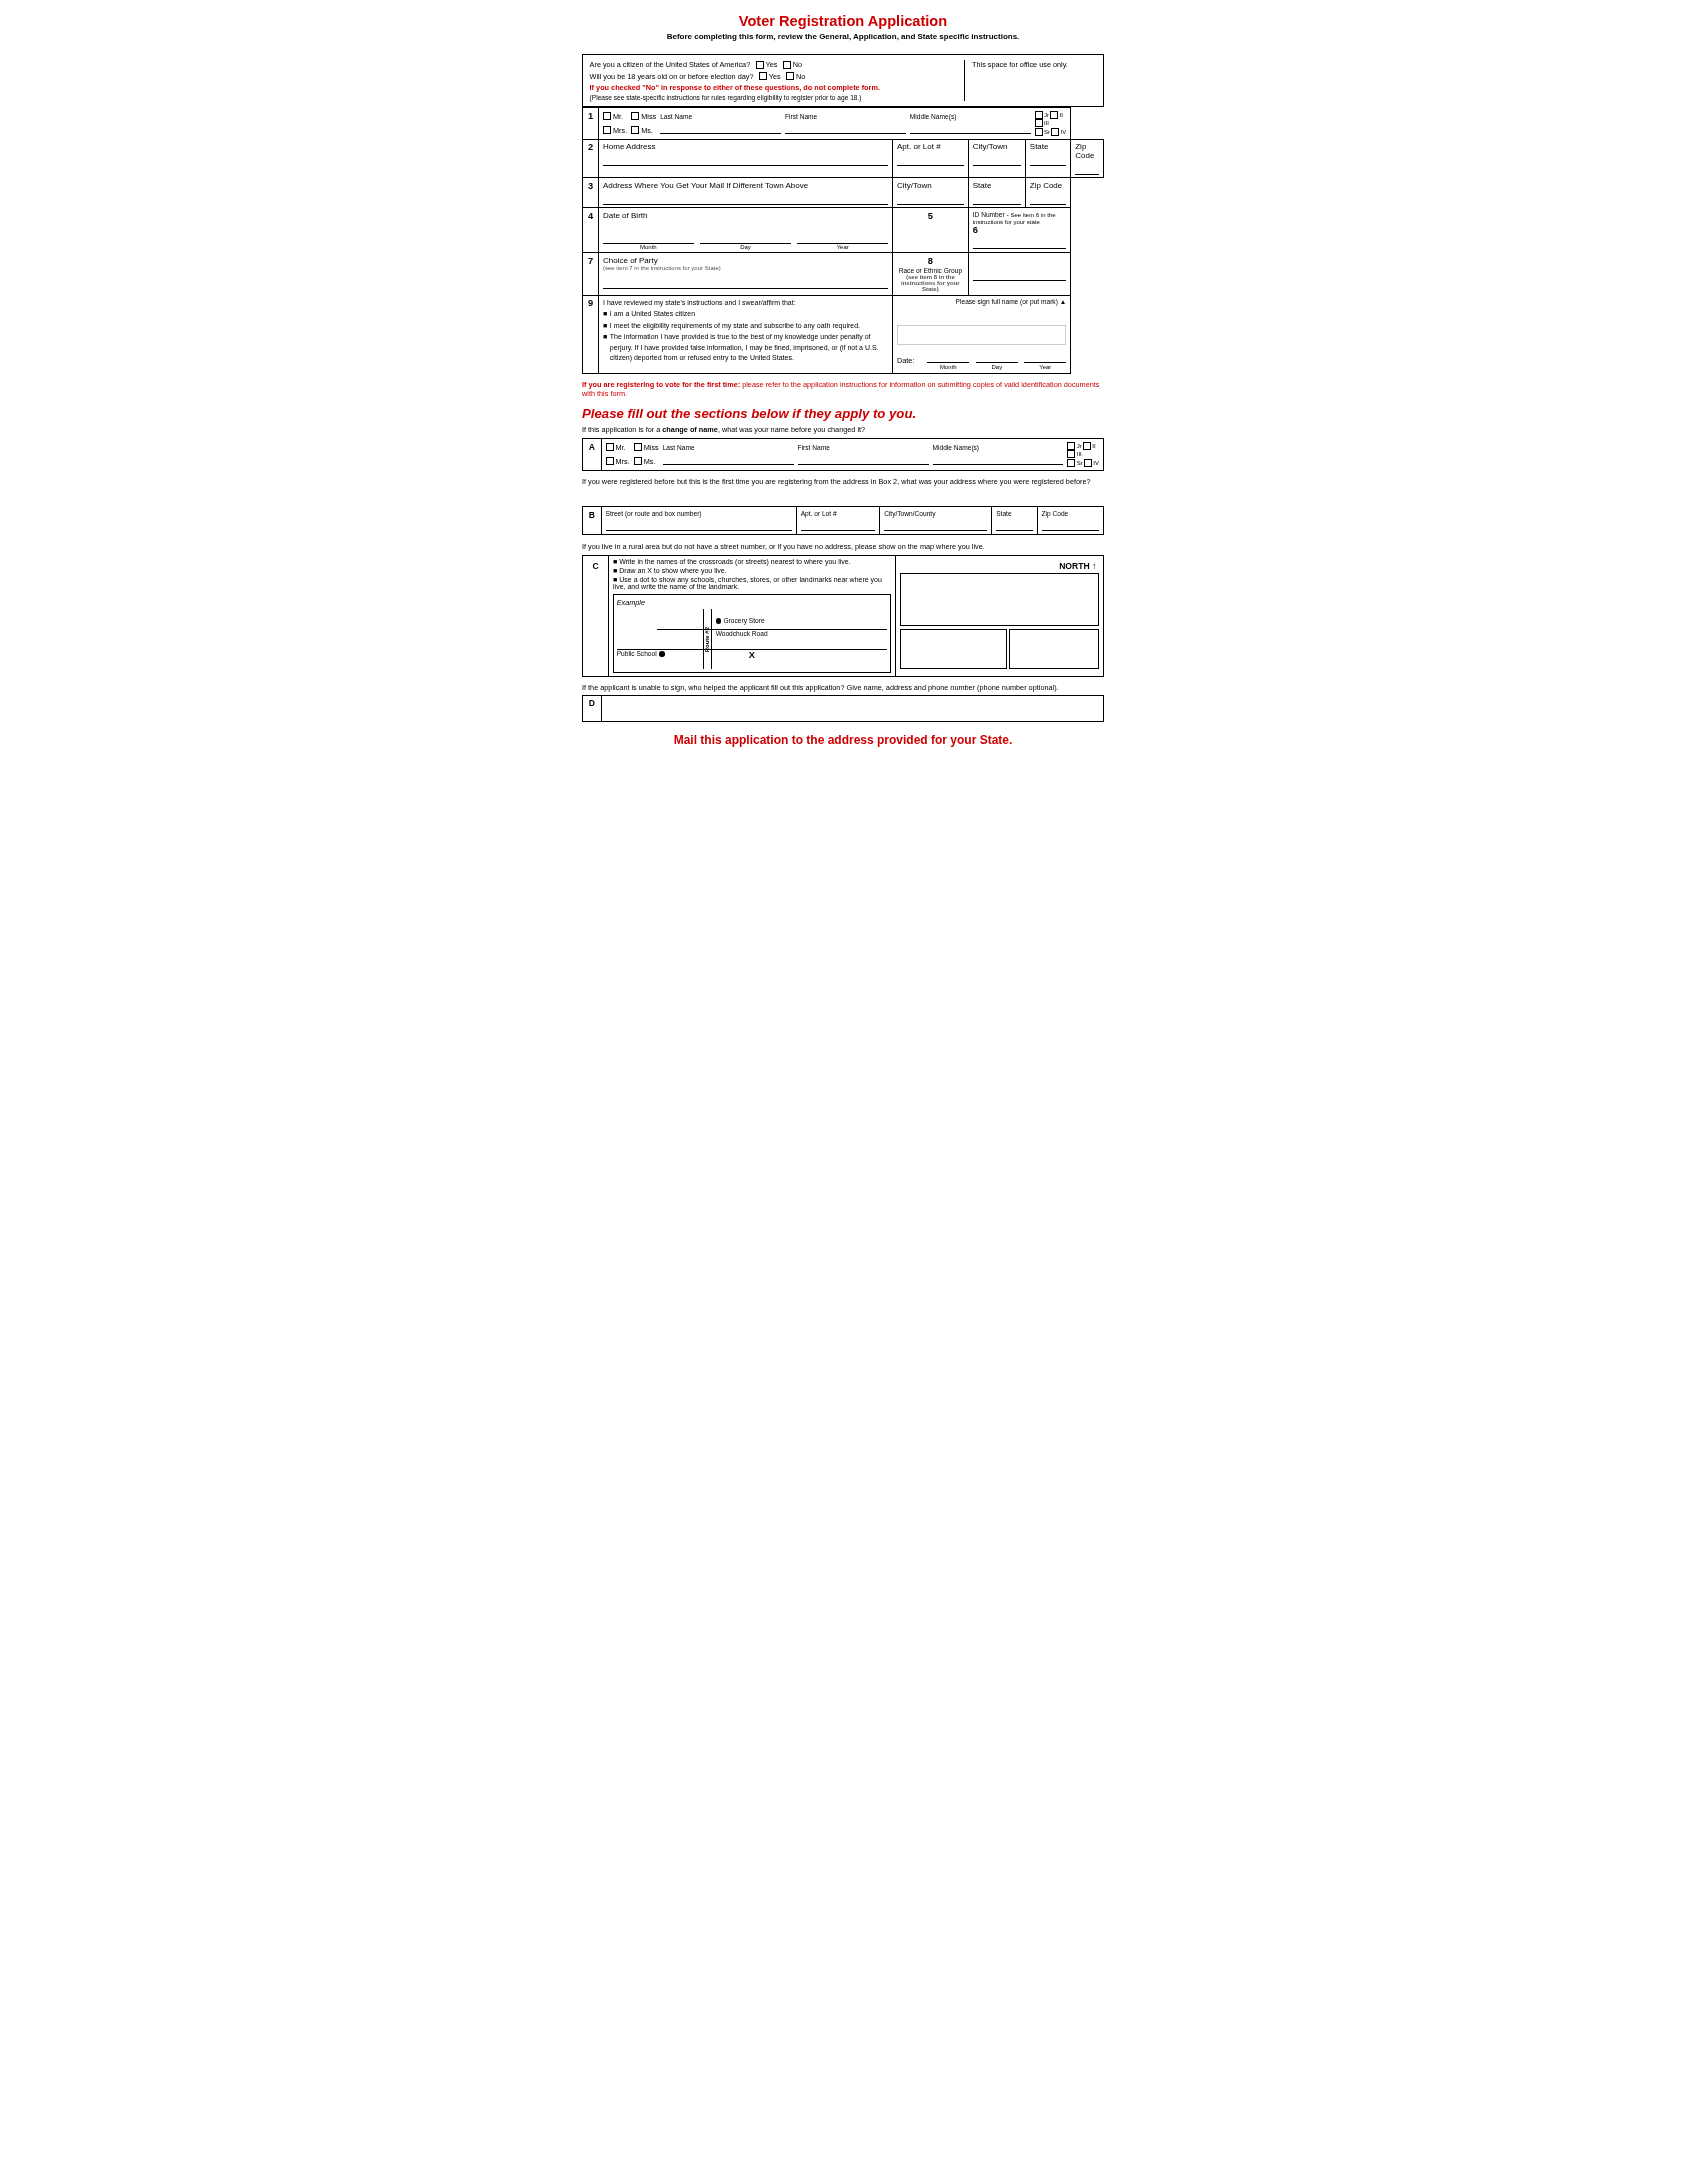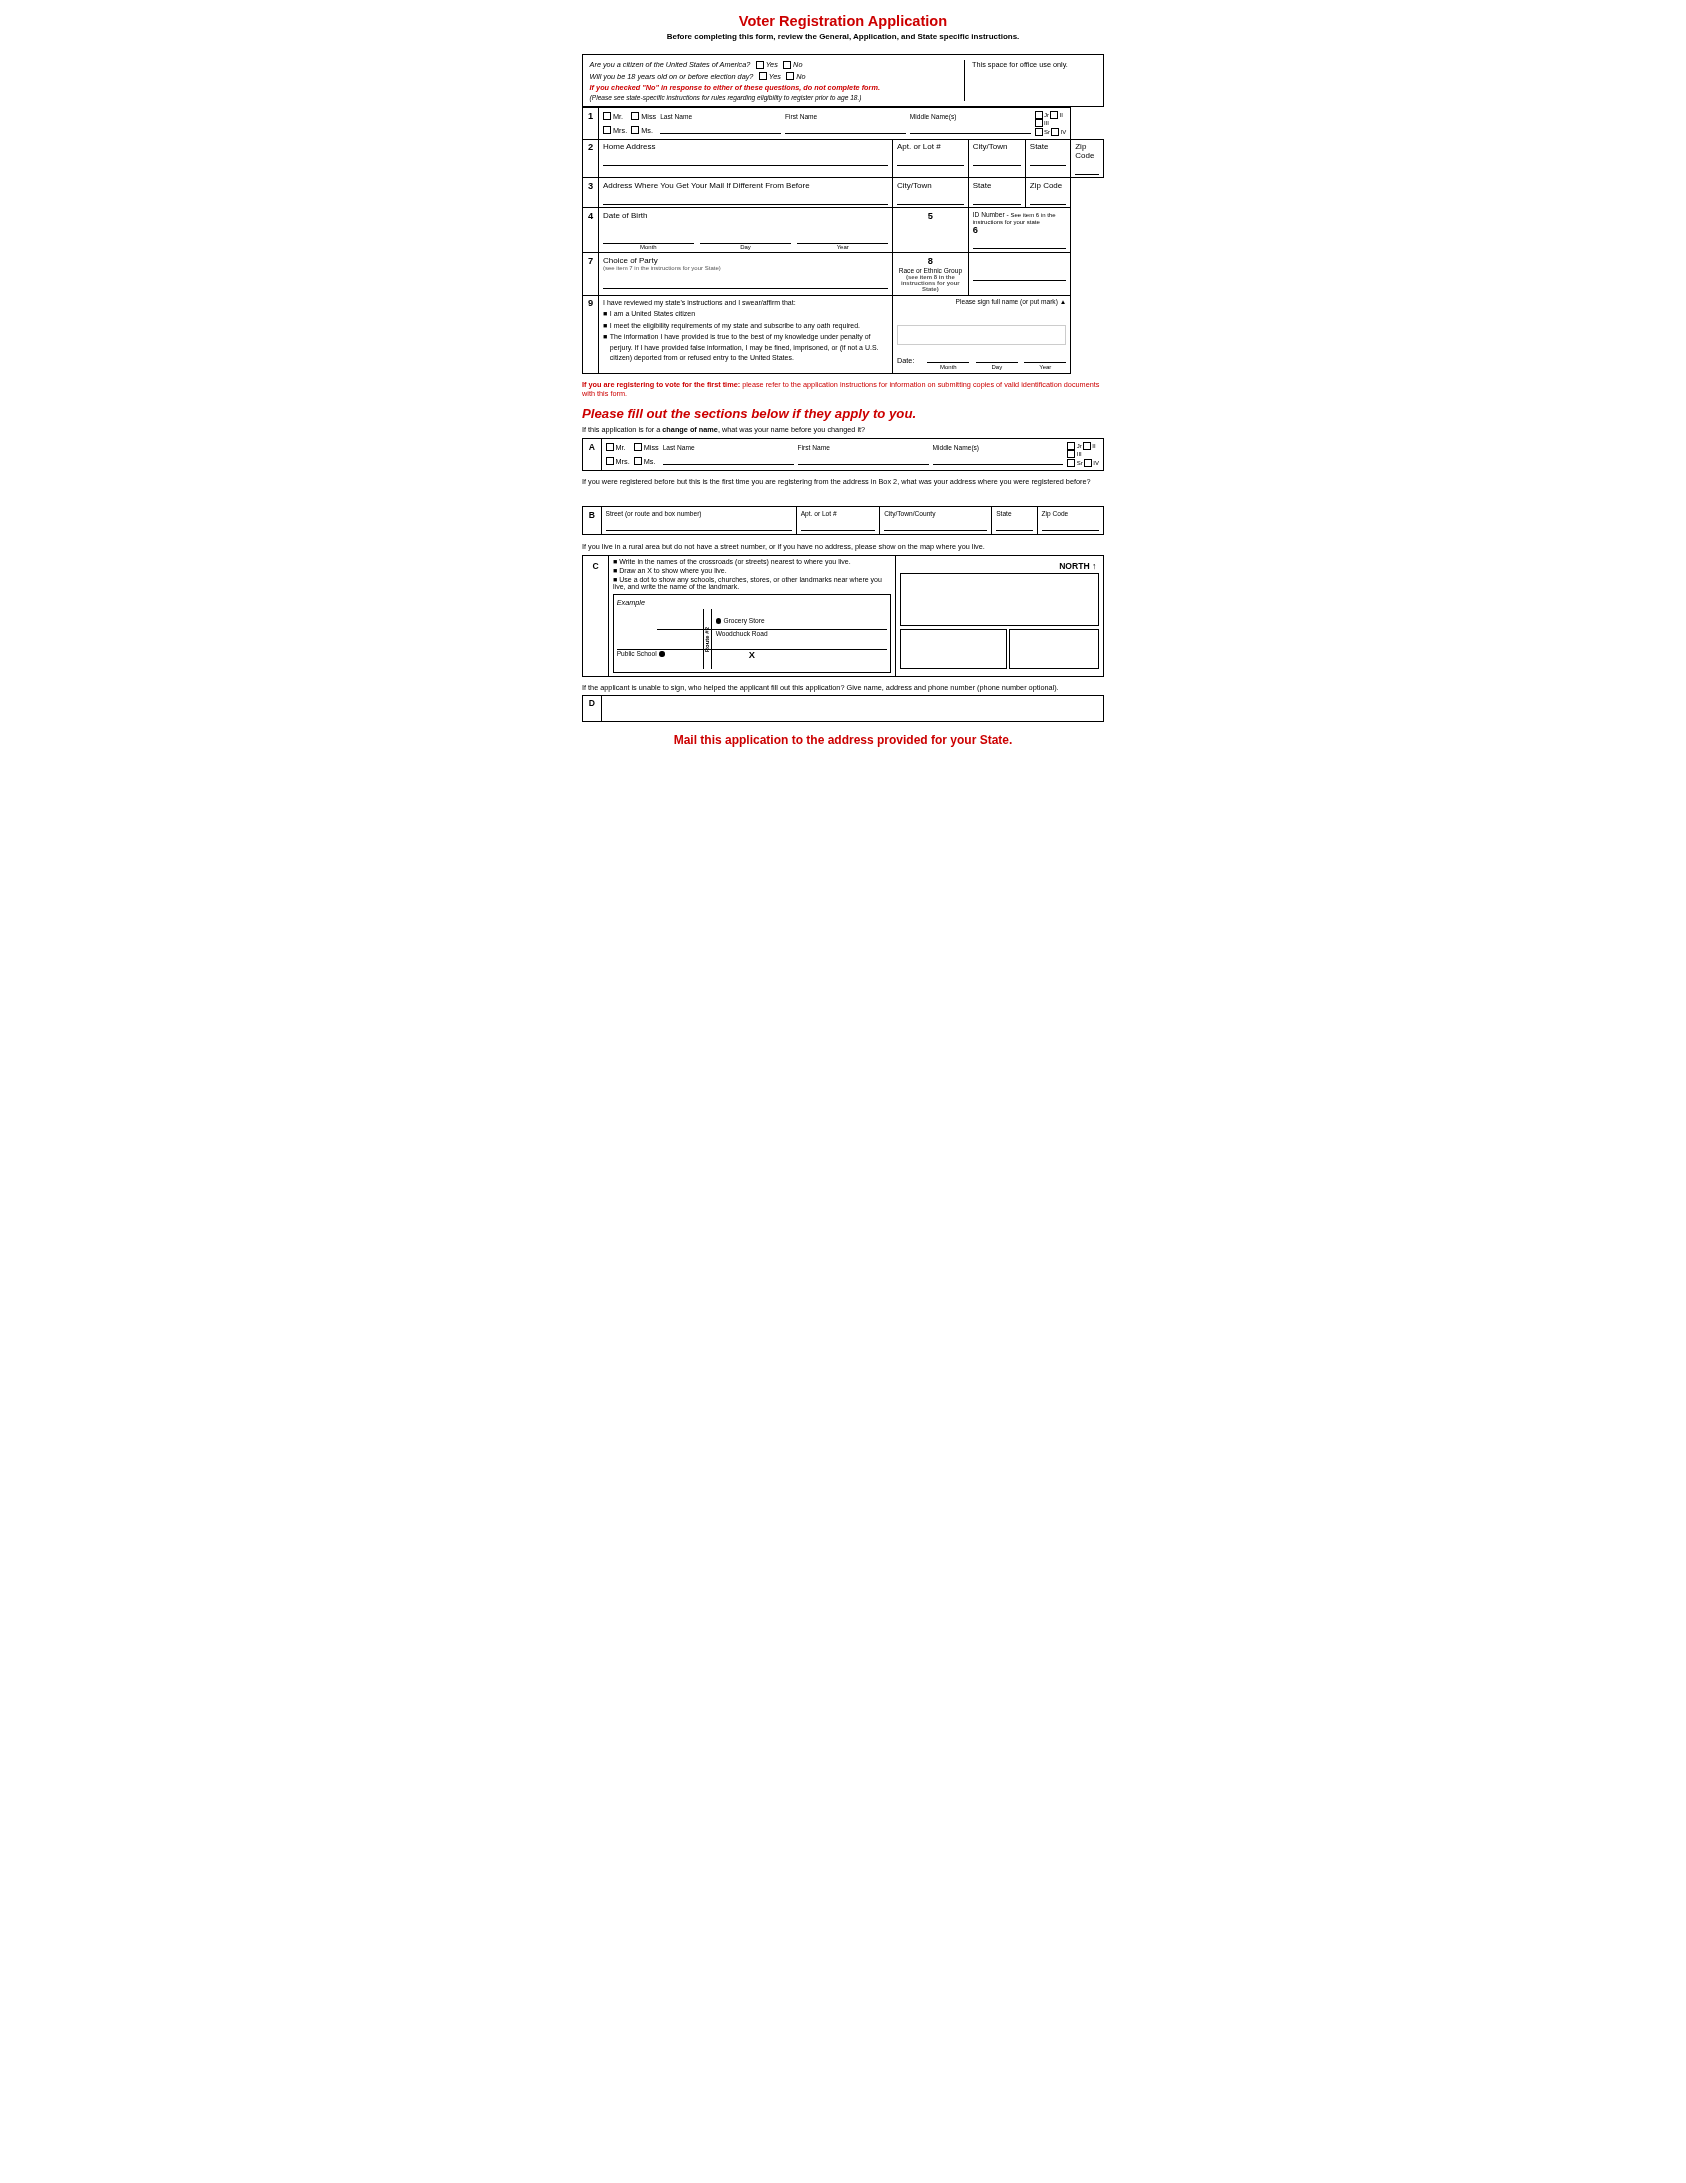--- a/index.html
+++ b/index.html
@@ -27,21 +27,20 @@
     }
     .citizen-box {
       border: 0.7px solid #000;
       padding: 5.3px 6.6px;
       display: flex;
       gap: 6.6px;
       margin-bottom: 0;
     }
     .citizen-left {
       flex: 1;
-      font-style: italic;
     }
     .citizen-right {
       flex: 0 0 132px;
       border-left: 0.7px solid #000;
       padding-left: 6.6px;
       font-size: 7.3px;
     }
     .red-warning {
       color: #cc0000;
       font-weight: bold;
@@ -313,21 +312,21 @@
     </td>
     <td>
       <div>Zip Code</div>
       <div class="field-line"></div>
     </td>
   </tr>
 
   <tr>
     <td class="row-num">3</td>
     <td colspan="2">
-      <div>Address Where You Get Your Mail If Different From Before</div>
+      <div>Address Where You Get Your Mail If Different Town Above</div>
       <div class="field-line"></div>
     </td>
     <td>
       <div>City/Town</div>
       <div class="field-line"></div>
     </td>
     <td>
       <div>State</div>
       <div class="field-line"></div>
     </td>

